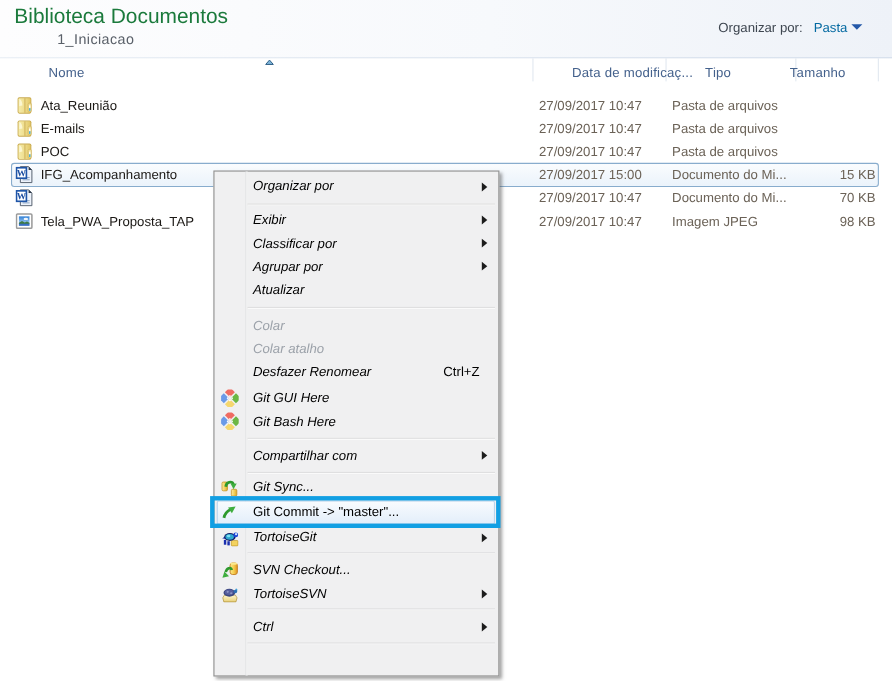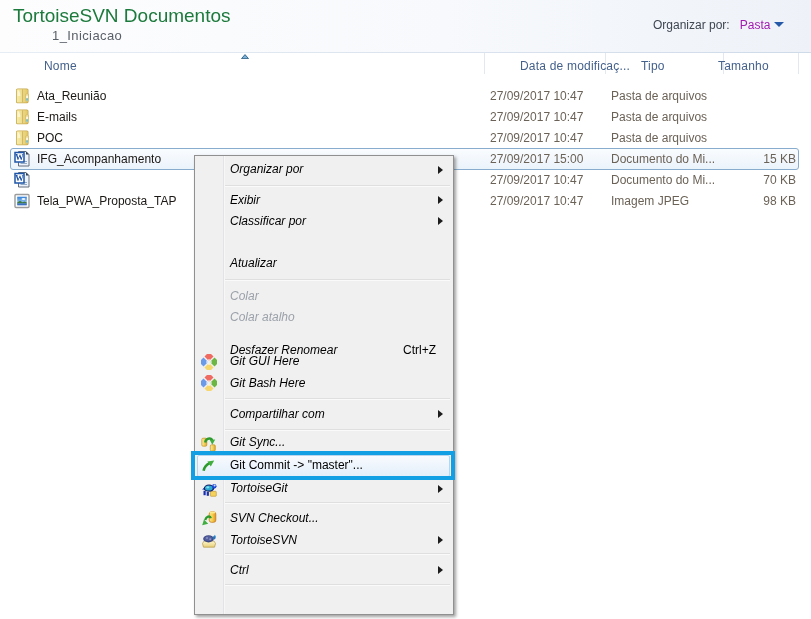--- a/index.html
+++ b/index.html
@@ -4,21 +4,21 @@
 <style>
   html,body{margin:0;padding:0;}
   body{width:811px;height:619px;background:#ffffff;font-family:"Liberation Sans",sans-serif;position:relative;overflow:hidden;}
   .abs{position:absolute;}
   
   #topband{left:0;top:0;width:811px;height:52px;background:linear-gradient(to right,#fdfdfe 0%,#f7f9fc 55%,#eef2f8 100%);}
   #topline{left:0;top:52px;width:811px;height:1px;background:linear-gradient(to right,#e7edf4,#cfdae9);}
   #title{left:13px;top:5px;font-size:19px;color:#1b7a3c;}
   #subtitle{left:13px;top:28px;font-size:13px;letter-spacing:0.4px;color:#5a6069;margin-left:39px;}
   #orgby{left:653px;top:17.5px;font-size:12px;color:#3e4650;}
-  #orgby .blue{color:#a21caf;}
+  #orgby .blue{color:#0369a1;}
   #orgtri{left:774px;top:22px;width:0;height:0;border-left:5px solid transparent;border-right:5px solid transparent;border-top:5px solid #2458a8;}
   
   .colsep{top:53px;width:1px;height:21px;background:#e2e8f0;}
   .hdr{top:59px;font-size:12px;letter-spacing:0.2px;color:#44618c;margin-left:30px;}
   #sorttri{left:241px;top:54px;width:8px;height:5px;}
   
   .row{left:0;width:811px;height:21px;padding-left:22px;}
   .name{position:absolute;left:37px;top:0;height:21px;line-height:21px;font-size:12px;color:#1b1815;}
   .date{position:absolute;left:490px;top:0;height:21px;line-height:21px;font-size:12px;color:#6b6257;}
   .type{position:absolute;left:611px;top:0;height:21px;line-height:21px;font-size:12px;color:#6b6257;}
@@ -35,21 +35,21 @@
   .msep{left:30px;width:225px;height:1px;background:#dfdfe0;border-bottom:1px solid #fafafa;}
   .micon{position:absolute;left:6px;top:2.5px;width:16px;height:16px;}
   #hoveritem{left:197px;top:455px;width:253px;height:22px;box-sizing:border-box;border:1px solid #b9d5ee;border-radius:2px;background:linear-gradient(180deg,#f8fbfe,#e3eefa);}
   #annobox{left:191px;top:451px;width:264px;height:29px;box-sizing:border-box;border:4px solid #129fe3;}
   .ctrlz{position:absolute;right:17px;top:0;line-height:21px;font-size:12px;color:#000;}
 </style>
 </head>
 <body>
 <div class="abs" id="topband"></div>
 <div class="abs" id="topline"></div>
-<div class="abs" id="title">TortoiseSVN Documentos</div>
+<div class="abs" id="title">Biblioteca Documentos</div>
 <div class="abs" id="subtitle">1_Iniciacao</div>
 <div class="abs" id="orgby">Organizar por: &nbsp;&nbsp;<span class="blue">Pasta</span></div>
 <div class="abs" id="orgtri"></div>
 
 <div class="abs colsep" style="left:484px;"></div>
 <div class="abs colsep" style="left:605px;"></div>
 <div class="abs colsep" style="left:723px;"></div>
 <div class="abs colsep" style="left:798px;"></div>
 <div class="abs hdr" style="left:14px;">Nome</div>
 <div class="abs hdr" style="left:490px;">Data de modificaç...</div>
@@ -179,31 +179,35 @@
     </div>
   <div class="abs msep" style="top:29px;"></div>
   <div class="abs mi" style="top:33.5px;">
       <span class="txt">Exibir</span>
       <span class="arr"></span>
     </div>
   <div class="abs mi" style="top:54.5px;">
       <span class="txt">Classificar por</span>
       <span class="arr"></span>
     </div>
+  <div class="abs mi" style="top:75.5px;">
+      <span class="txt">Agrupar por</span>
+      <span class="arr"></span>
+    </div>
   <div class="abs mi" style="top:96.5px;">
       <span class="txt">Atualizar</span>
     </div>
   <div class="abs msep" style="top:123px;"></div>
   <div class="abs mi dis" style="top:130px;">
       <span class="txt">Colar</span>
     </div>
   <div class="abs mi dis" style="top:151px;">
       <span class="txt">Colar atalho</span>
     </div>
-  <div class="abs mi" style="top:172px;margin-top:12px;">
+  <div class="abs mi" style="top:172px;">
       <span class="txt">Desfazer Renomear</span>
       <span class="ctrlz">Ctrl+Z</span>
     </div>
   <div class="abs mi" style="top:195px;">
     <svg class="micon" viewBox="0 0 16 16">
         <g transform="rotate(45 8 8)">
           <rect x="0.9" y="0.9" width="6.4" height="6.4" fill="#ef6b62"></rect>
           <rect x="8.7" y="0.9" width="6.4" height="6.4" fill="#6cb744"></rect>
           <rect x="0.9" y="8.7" width="6.4" height="6.4" fill="#6a9ae8"></rect>
           <rect x="8.7" y="8.7" width="6.4" height="6.4" fill="#f5d76e"></rect>

